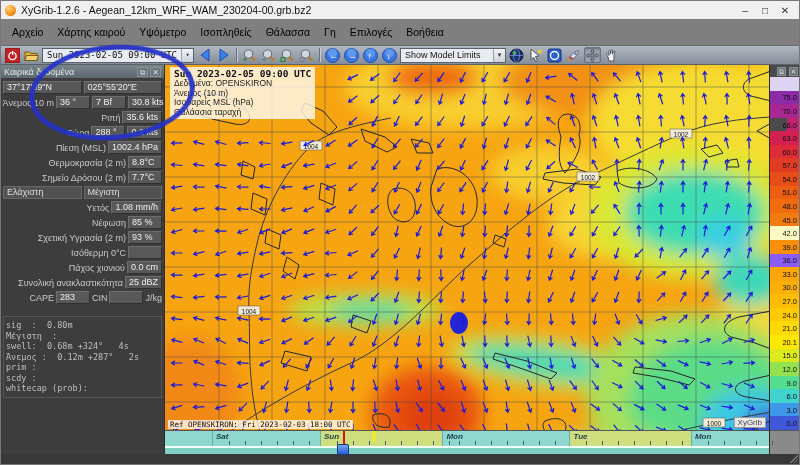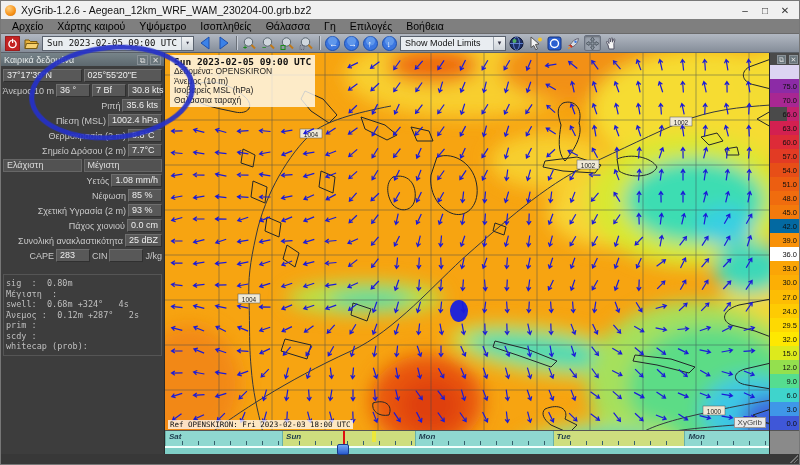--- a/index.html
+++ b/index.html
@@ -7,21 +7,21 @@
   body { font-family:"Liberation Sans", sans-serif; font-size:10px; background:#3a3a3a; position:relative; }
   #app { width:800px; height:465px; border:1px solid #777; display:flex; flex-direction:column; position:relative; background:#3a3a3a; }
 
   
   .titlebar { height:18px; background:#f0f0f0; display:flex; align-items:center; padding:0 4px; flex:0 0 auto; }
   .app-icon { width:11px; height:11px; border-radius:50%; background:radial-gradient(circle at 35% 30%, #ffd080, #f79218 60%, #c86a08); margin-right:5px; }
   .title-text { font-size:10.5px; color:#111; flex:1; white-space:nowrap; overflow:hidden; }
   .winbtn { width:20px; height:14px; display:flex; align-items:center; justify-content:center; font-size:10px; color:#333; cursor:default; }
 
   
-  .menubar { height:15px; background:#7f7f7f; display:flex; align-items:center; padding-left:4px; flex:0 0 auto; border-bottom:1px solid #6a6a6a; }
+  .menubar { height:27px; background:#7f7f7f; display:flex; align-items:center; padding-left:4px; flex:0 0 auto; border-bottom:1px solid #6a6a6a; }
   .menu-item { padding:0 7px; font-size:10.5px; color:#000; line-height:15px; }
 
   
   .toolbar { height:19px; background:linear-gradient(#b2b8c2,#858d99); display:flex; align-items:center; padding:0 3px; gap:2px; flex:0 0 auto; border-bottom:1px solid #5a6068; }
   .tbtn { width:17px; height:16px; display:flex; align-items:center; justify-content:center; border-radius:2px; }
   .tbtn.pressed { background:#9aa2ae; border:1px solid #6a7280; box-shadow:inset 0 1px 2px rgba(0,0,0,.35); }
   .tsep { width:1px; height:14px; background:#6a7078; margin:0 2px; box-shadow:1px 0 0 #c8ced8; }
   .combo { height:15px; background:#e9edf1; border:1px solid #5a626e; display:flex; align-items:center; font-size:9px; color:#111; }
   .combo .cval { padding:0 4px; white-space:nowrap; }
   .combo .carr { width:12px; height:100%; border-left:1px solid #9aa2ac; background:linear-gradient(#f2f4f6,#ccd2d8); display:flex; align-items:center; justify-content:center; font-size:7px; color:#334; }
@@ -49,21 +49,21 @@
   .map-area { position:relative; flex:1; overflow:hidden; background:#f7a411; }
   .map-area svg { position:absolute; left:0; top:0; }
   .info-box { position:absolute; left:5px; top:2px; background:rgba(255,255,252,.78); padding:1px 4px 2px 4px; z-index:5; }
   .info-line1 { font-family:"DejaVu Sans Mono", monospace; font-weight:bold; font-size:9.5px; color:#111; white-space:nowrap; }
   .info-line { font-size:8.5px; color:#222; line-height:9.5px; white-space:nowrap; }
   .ref-text { position:absolute; left:3px; bottom:1px; background:rgba(255,255,255,.75); font-family:"DejaVu Sans Mono", monospace; font-size:7.5px; color:#111; padding:0 2px; z-index:5; }
   .watermark { position:absolute; right:3px; bottom:2px; background:#e9e9e9; border:1px solid #9a9a9a; color:#444; font-size:8px; padding:0 3px; z-index:5; }
 
   
   .timeline { height:24px; flex:0 0 auto; position:relative; background:#8fd8d0; border-top:1px solid #555; }
-  .tl-band { position:absolute; left:0; top:0; height:15px; width:100%; display:flex; }
+  .tl-band { position:absolute; left:0; top:0; height:15px; width:100%; display:flex;padding-left:47px; }
   .tl-day { height:100%; position:relative; border-left:1px solid #68b0a8; }
   .tl-day.olive { background:#cede7e; }
   .tl-day-label { position:absolute; left:3px; top:1px; font-size:8px; font-weight:bold; font-style:italic; color:#1c3a4c; }
   .tl-tick { position:absolute; bottom:1px; width:1px; height:4px; background:#35606c; }
   .tl-white { position:absolute; left:0; top:15px; width:100%; height:2px; background:#f2fffc; }
   .tl-groove { position:absolute; left:0; top:17px; width:100%; height:7px; background:#7fcfc7; }
   .tl-cursor { position:absolute; top:0; width:2px; height:15px; background:#e01010; z-index:4; }
   .tl-mark { position:absolute; top:0; width:4px; height:11px; background:#ece83a; z-index:3; }
   .tl-handle { position:absolute; top:13px; width:12px; height:11px; background:linear-gradient(#74a8f4,#2a5cd0); border:1px solid #173a8c; border-radius:2px; z-index:6; }
 
@@ -259,20 +259,25 @@
             <span class="sb-label">Άνεμος 10 m</span>
             <span class="sb-val">36 °</span>
             <span class="sb-val">7 Bf</span>
             <span class="sb-val">30.8 kts</span>
           </div>
           <div class="sb-row">
             <span class="sb-label">Ριπή</span>
             <span class="sb-val">35.6 kts</span>
           </div>
           <div class="sb-row">
+            <span class="sb-label">Τώρα</span>
+            <span class="sb-val">288 °</span>
+            <span class="sb-val">0.2 kts</span>
+          </div>
+          <div class="sb-row">
             <span class="sb-label">Πίεση (MSL)</span>
             <span class="sb-val">1002.4 hPa</span>
           </div>
           <div class="sb-row">
             <span class="sb-label">Θερμοκρασία (2 m)</span>
             <span class="sb-val">8.8°C</span>
           </div>
           <div class="sb-row">
             <span class="sb-label">Σημείο Δρόσου (2 m)</span>
             <span class="sb-val">7.7°C</span>
@@ -285,20 +290,24 @@
             <span class="sb-label">Υετός</span>
             <span class="sb-val">1.08 mm/h</span>
           </div>
           <div class="sb-row">
             <span class="sb-label">Νέφωση</span>
             <span class="sb-val">85 %</span>
           </div>
           <div class="sb-row">
             <span class="sb-label">Σχετική Υγρασία (2 m)</span>
             <span class="sb-val">93 %</span>
+          </div>
+          <div class="sb-row">
+            <span class="sb-label">Ισόθερμη 0°C</span>
+            <span class="sb-val"></span>
           </div>
           <div class="sb-row">
             <span class="sb-label">Πάχος χιονιού</span>
             <span class="sb-val">0.0 cm</span>
           </div>
           <div class="sb-row">
             <span class="sb-label">Συνολική ανακλαστικότητα</span>
             <span class="sb-val">25 dBZ</span>
           </div>
           <div class="sb-row">
@@ -967,46 +976,46 @@
           </div>
           <div class="scale-cell" style="background: rgb(236, 94, 17);">
             <span>51.0</span>
           </div>
           <div class="scale-cell" style="background: rgb(240, 108, 14);">
             <span>48.0</span>
           </div>
           <div class="scale-cell" style="background: rgb(243, 122, 12);">
             <span>45.0</span>
           </div>
-          <div class="scale-cell" style="background: #0369a1;">
+          <div class="scale-cell" style="background: #fef9c3;">
             <span>42.0</span>
           </div>
           <div class="scale-cell" style="background: rgb(248, 145, 9);">
             <span>39.0</span>
           </div>
-          <div class="scale-cell" style="background: #ffffff; text-decoration: underline;">
+          <div class="scale-cell" style="background: #8b5cf6; text-decoration: underline;">
             <span>36.0</span>
           </div>
           <div class="scale-cell" style="background: rgb(251, 165, 6);">
             <span>33.0</span>
           </div>
           <div class="scale-cell" style="background: rgb(252, 175, 5);">
             <span>30.0</span>
           </div>
           <div class="scale-cell" style="background: rgb(253, 189, 4);">
             <span>27.0</span>
           </div>
           <div class="scale-cell" style="background: rgb(254, 203, 3);">
             <span>24.0</span>
           </div>
           <div class="scale-cell" style="background: rgb(254, 217, 2);">
-            <span>29.5</span>
+            <span>21.0</span>
           </div>
           <div class="scale-cell" style="background: rgb(254, 232, 1);">
-            <span>32.0</span>
+            <span>20.1</span>
           </div>
           <div class="scale-cell" style="background: rgb(221, 234, 28);">
             <span>15.0</span>
           </div>
           <div class="scale-cell" style="background: rgb(148, 224, 78);">
             <span>12.0</span>
           </div>
           <div class="scale-cell" style="background: rgb(85, 221, 144);">
             <span>9.0</span>
           </div>

